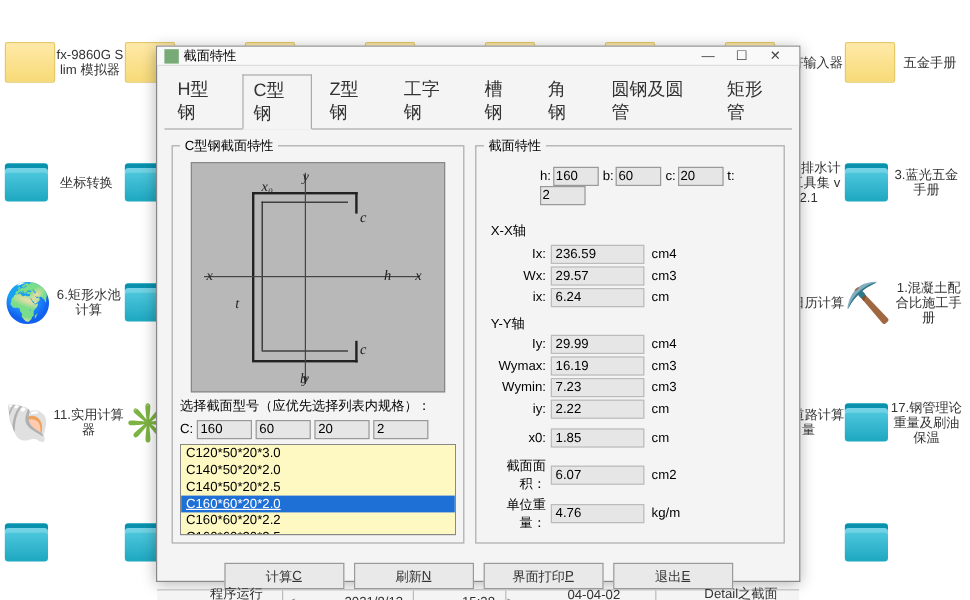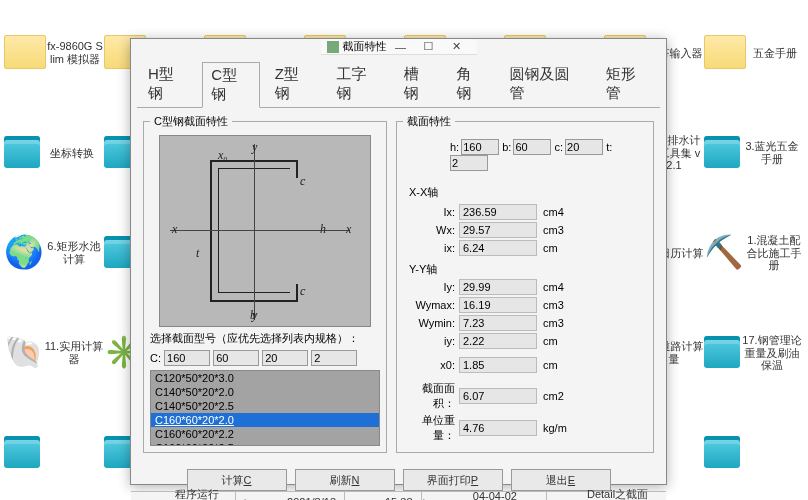--- a/index.html
+++ b/index.html
@@ -56,21 +56,21 @@
   }
   .ico.app { font-size: 32px; }
   
   .win {
     position: absolute;
     left: 130px; top: 38px;
     width: 535px; height: 445px;
     background: #f4f4f4;
     border: 1px solid #888;
     box-shadow: 0 2px 12px rgba(0,0,0,.3);
-    display: flex; flex-direction: column; align-items: center;
+    display: flex; flex-direction: column;
   }
   .titlebar {
     height: 22px;
     background: #f9f9f9;
     border-bottom: 1px solid #ddd;
     display: flex; align-items: center;
     padding: 0 6px;
     font-size: 11px;
   }
   .titlebar .tico {
@@ -127,21 +127,21 @@
   .diagram .dline { position:absolute; background:#222; }
   .diagram .dtxt { position:absolute; font-size:12px; }
   .selrow { margin-top: 4px; font-size: 11px; }
   .selrow input {
     width: 40px; background:#e6e6e6; border:1px solid #999;
     font-size:11px; padding:1px 2px; text-align:left;
   }
   .listbox {
     margin-top: 4px;
     height: 74px; overflow-y: auto;
-    border: 1px solid #888; background: #a3a3a3;
+    border: 1px solid #888; background: #fef9c3;
     font-size: 11px;
   }
   .listbox .opt { padding: 1px 4px; white-space: nowrap; }
   .listbox .opt.sel { background: #1e6fd6; color: #fff; text-decoration: underline; }
   .dimrow { margin: 4px 0 8px 0; padding-left: 47px; }
   .dimrow label { margin-right: 2px; }
   .dimrow input { width: 34px; background:#e6e6e6; border:1px solid #999; font-size:11px; padding:1px; }
   .props { flex:1; }
   .prow { display:flex; align-items:center; margin: 2px 0; }
   .prow .plbl { width: 52px; text-align:right; padding-right:4px;}

